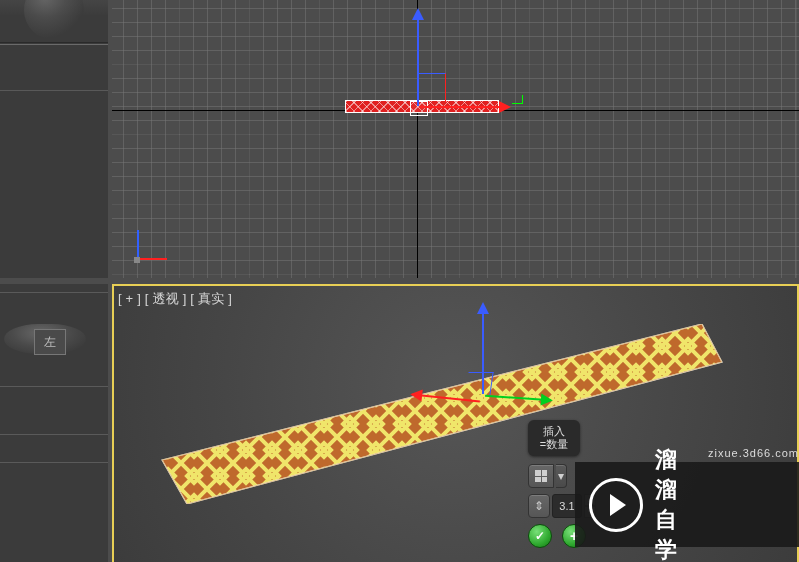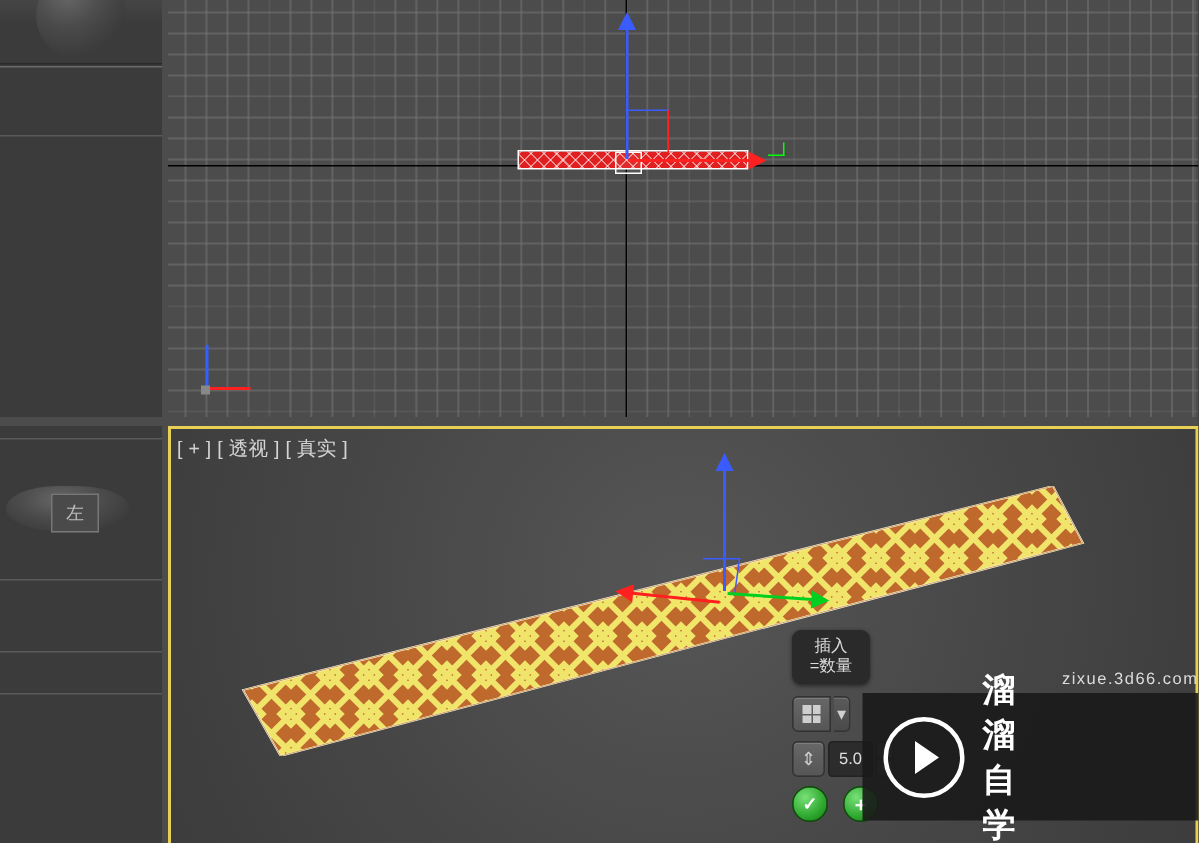--- a/index.html
+++ b/index.html
@@ -485,21 +485,21 @@
       </div>
       <div class="mp-btn dd">
         <span>▾</span>
       </div>
     </div>
 
     <div class="mp-row btnrow2">
       <div class="mp-btn wide">
         <span class="drag-icon">⇕</span>
       </div>
-      <div class="mp-input">5.0</div>
+      <div class="mp-input">3.1</div>
       <div class="mp-spin">
         <div>▴</div>
         <div>▾</div>
       </div>
     </div>
 
     <div class="mp-row btnrow3">
       <div class="circle-ok">
         <span>✓</span>
       </div>

